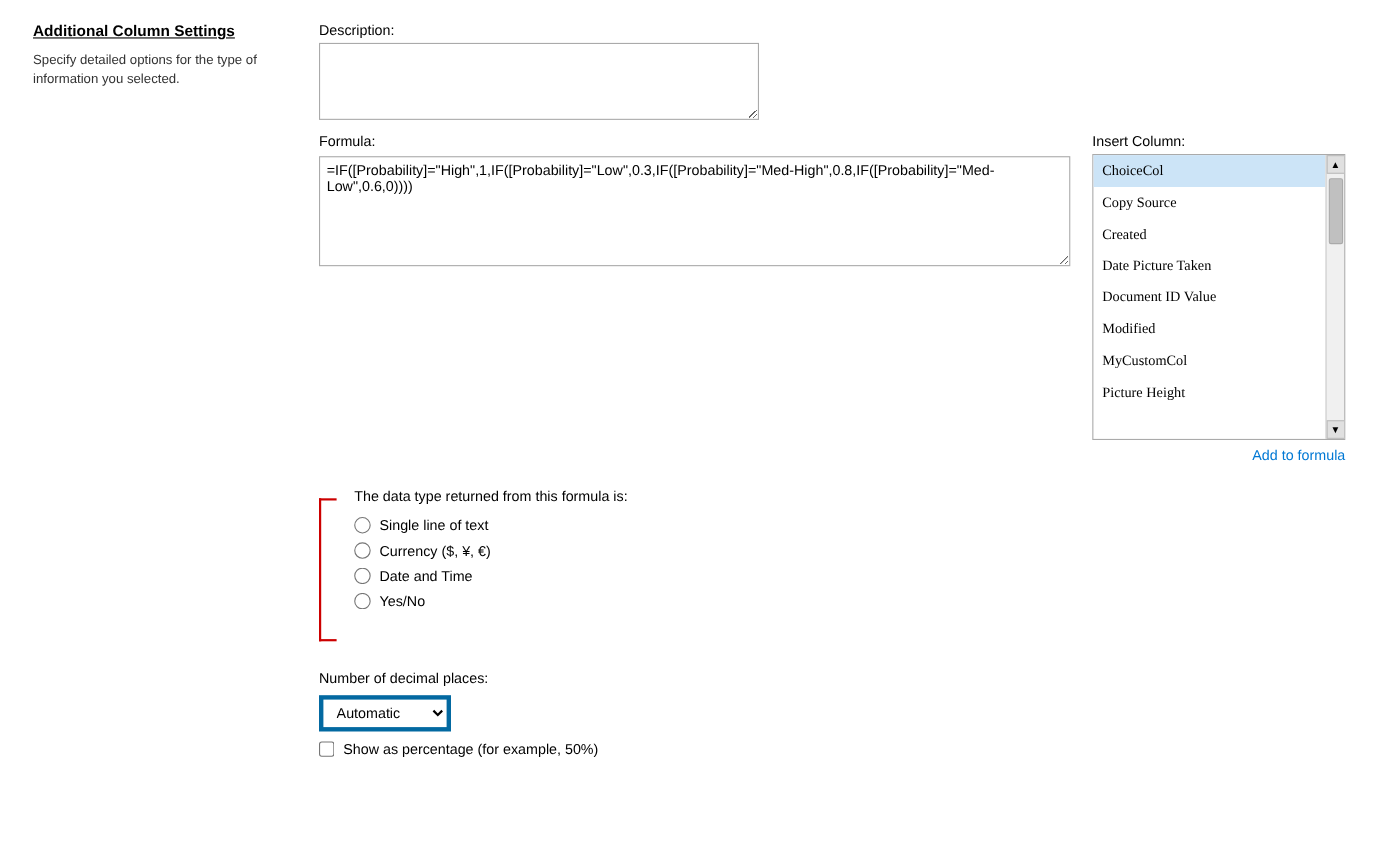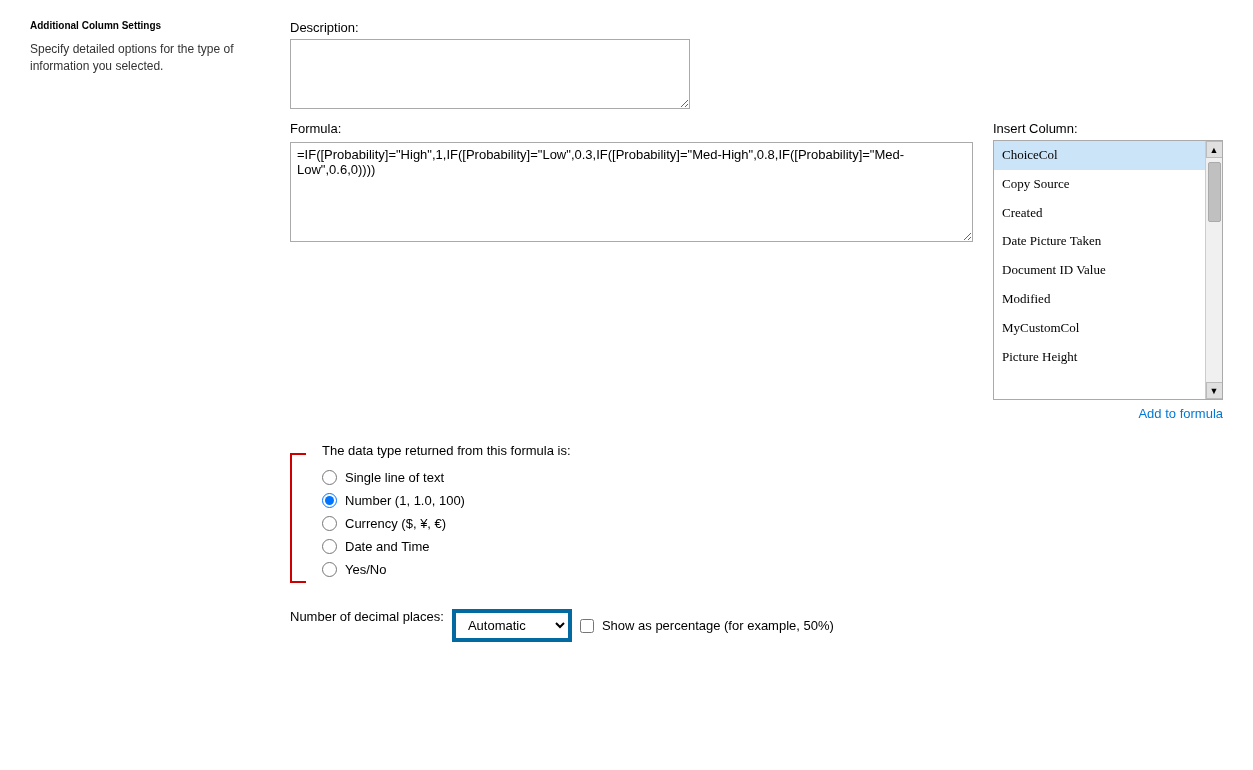--- a/index.html
+++ b/index.html
@@ -15,23 +15,24 @@
     .main-container {
       display: flex;
       gap: 40px;
       width: 100%;
     }
     .left-panel {
       width: 220px;
       flex-shrink: 0;
     }
     .left-panel h2 {
-      font-size: 10px;
+      font-size: 14px;
       font-weight: 600;
       margin-bottom: 10px;
+      text-decoration: underline;
     }
     .left-panel p {
       font-size: 12px;
       color: #333;
       line-height: 1.4;
     }
     .right-panel {
       flex: 1;
       display: flex;
       flex-direction: column;
@@ -131,21 +132,21 @@
       font-size: 13px;
     }
     .radio-option input[type="radio"] {
       cursor: pointer;
       width: 15px;
       height: 15px;
     }
     .decimal-section {
       margin-top: 14px;
       display: flex;
-      flex-direction: row;
+      flex-direction: column;
       gap: 8px;
     }
     .decimal-section label {
       font-size: 13px;
     }
     .decimal-select {
       width: 120px;
       padding: 4px 8px;
       border: 4px solid #0369a1;
       font-size: 13px;
@@ -270,24 +271,20 @@
     <div class="data-type-section">
       <div class="bracket"></div>
       <div class="data-type-options">
         <p>The data type returned from this formula is:</p>
 
         <label class="radio-option">
           <input type="radio" name="datatype" style="">
           <span>Single line of text</span>
         </label>
 
-        <label class="radio-option">
-          <input type="radio" name="datatype" checked="" style="">
-          <span>Number (1, 1.0, 100)</span>
-        </label>
 
         <label class="radio-option">
           <input type="radio" name="datatype" style="">
           <span>Currency ($, ¥, €)</span>
         </label>
 
         <label class="radio-option">
           <input type="radio" name="datatype" style="">
           <span>Date and Time</span>
         </label>

